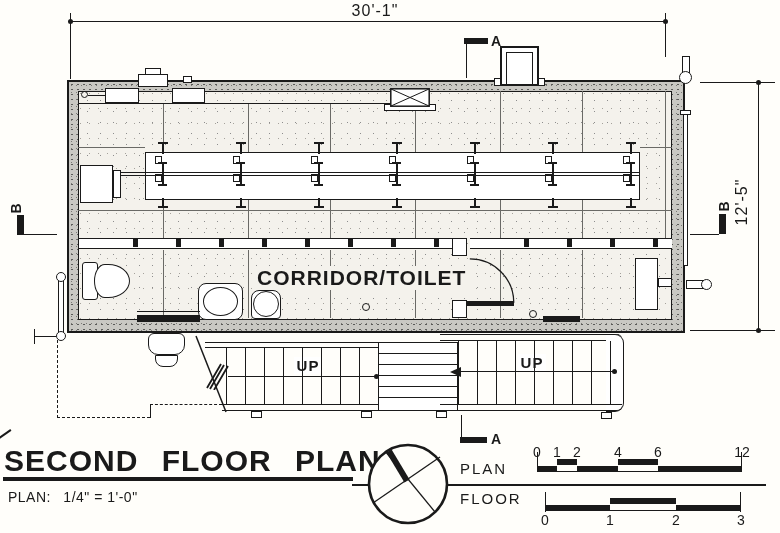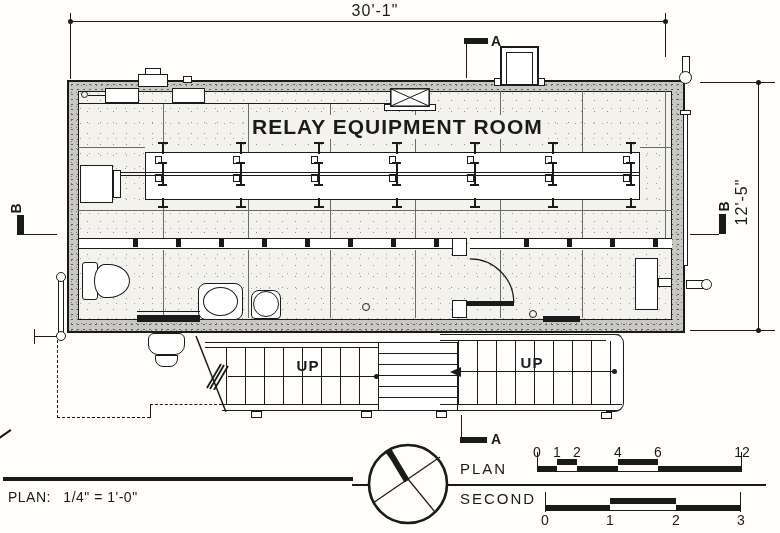--- a/index.html
+++ b/index.html
@@ -156,21 +156,21 @@
   <div class="a k" style="left:467px;top:301px;width:47px;height:5px"></div>
   <div class="a" style="left:469px;top:258px;width:46px;height:46px">
     <svg width="46" height="46" viewBox="0 0 46 46">
         <path d="M0.8,0.8 A44,44 0 0 1 44.8,44.8" fill="none" stroke="#1a1a1a" stroke-width="1.3"></path>
       </svg>
   </div>
   <div class="a k" style="left:543px;top:316px;width:37px;height:6px"></div>
   <div class="a ob" style="left:635px;top:258px;width:23px;height:52px"></div>
   <div class="a o" style="left:658px;top:278px;width:14px;height:9px"></div>
 
-  <div class="a lbl" style="left:250px;top:115px;font-size:21px;letter-spacing:1px;background:#f4f2ec;padding:0 2px">RELAY EQUIPMENT ROOM</div>
+  <div class="a lbl" style="left:255px;top:266px;font-size:21px;letter-spacing:1px;background:#f4f2ec;padding:0 2px">CORRIDOR/TOILET</div>
 
   <div class="a ob" style="left:148px;top:333px;width:37px;height:22px;border-radius:6px 6px 10px 10px"></div>
   <div class="a ob" style="left:155px;top:355px;width:23px;height:12px;border-radius:0 0 8px 8px"></div>
 
   <div class="a" style="left:57px;top:340px;width:0;height:78px;border-left:1.4px dashed #1a1a1a"></div>
   <div class="a" style="left:57px;top:417px;width:93px;height:0;border-top:1.4px dashed #1a1a1a"></div>
   <div class="a ln" style="left:150px;top:404px;width:1.2px;height:14px"></div>
   <div class="a" style="left:150px;top:404px;width:72px;height:0;border-top:1.4px dashed #1a1a1a"></div>
   <div class="a ln" style="left:-2px;top:433px;width:14px;height:1.5px;transform:rotate(-35deg)"></div>
 
@@ -200,20 +200,21 @@
 
   <div class="a" style="left:440px;top:334px;width:182px;height:7px;border-top:1.5px solid #1a1a1a;border-bottom:1.2px solid #1a1a1a;border-radius:0 5px 0 0"></div>
   <div class="a k" style="left:458px;top:341px;width:1.2px;height:63px"></div>
   <div class="a" style="left:606px;top:334px;width:18px;height:78px;border:1.5px solid #1a1a1a;border-left:none;border-radius:0 9px 9px 0;background:#fff"></div>
   <div class="a" style="left:440px;top:404px;width:182px;height:7px;border-top:1.2px solid #1a1a1a;border-bottom:1.5px solid #1a1a1a;border-radius:0 0 5px 0"></div>
   <div class="a lbl" style="left:518px;top:354px;width:28px;text-align:center;font-size:15px;background:#fff">UP</div>
   <div class="a ln" style="left:460px;top:371px;width:156px;height:1.2px"></div>
   <div class="a" style="left:450px;top:367px;width:0;height:0;border-top:5px solid transparent;border-bottom:5px solid transparent;border-right:11px solid #1a1a1a"></div>
   <div class="a dot" style="left:612px;top:369px"></div>
 
+  <div class="a lbl" style="left:4px;top:444px;font-size:30px;letter-spacing:1px;word-spacing:14px">SECOND FLOOR PLAN</div>
   <div class="a k" style="left:3px;top:477px;width:350px;height:3.5px"></div>
   <div class="a" style="left:8px;top:489px;font-size:14px;letter-spacing:0.5px;white-space:nowrap">
     <span>PLAN:</span>
     <span style="margin-left:8px">1/4" = 1'-0"</span>
   </div>
   <div class="a k" style="left:352px;top:483.5px;width:16px;height:2px"></div>
   <div class="a k" style="left:448px;top:483.5px;width:318px;height:2px"></div>
 
   <div class="a" style="left:366px;top:442px;width:84px;height:84px">
     <svg width="84" height="84" viewBox="0 0 84 84">
@@ -234,21 +235,21 @@
   <div class="a ln" style="left:537px;top:452px;width:1.2px;height:20px"></div>
   <div class="a ln" style="left:741px;top:452px;width:1.2px;height:20px"></div>
   <div class="a k" style="left:537px;top:466px;width:20px;height:6px"></div>
   <div class="a k" style="left:557px;top:459px;width:20px;height:6px"></div>
   <div class="a ln" style="left:557px;top:471px;width:20px;height:1px"></div>
   <div class="a k" style="left:577px;top:466px;width:41px;height:6px"></div>
   <div class="a k" style="left:618px;top:459px;width:40px;height:6px"></div>
   <div class="a ln" style="left:618px;top:471px;width:40px;height:1px"></div>
   <div class="a k" style="left:658px;top:466px;width:84px;height:6px"></div>
 
-  <div class="a lbl" style="left:460px;top:490px;font-size:15px;font-weight:normal;letter-spacing:2px">SECOND</div>
+  <div class="a lbl" style="left:460px;top:490px;font-size:15px;font-weight:normal;letter-spacing:2px">FLOOR</div>
   <div class="a ln" style="left:545px;top:492px;width:1.2px;height:20px"></div>
   <div class="a ln" style="left:740px;top:492px;width:1.2px;height:20px"></div>
   <div class="a k" style="left:545px;top:505px;width:65px;height:6px"></div>
   <div class="a k" style="left:610px;top:498px;width:66px;height:6px"></div>
   <div class="a ln" style="left:610px;top:510px;width:66px;height:1px"></div>
   <div class="a k" style="left:676px;top:505px;width:65px;height:6px"></div>
   <div class="a" style="left:535px;top:512px;width:20px;text-align:center;font-size:14px">0</div>
   <div class="a" style="left:600px;top:512px;width:20px;text-align:center;font-size:14px">1</div>
   <div class="a" style="left:666px;top:512px;width:20px;text-align:center;font-size:14px">2</div>
   <div class="a" style="left:731px;top:512px;width:20px;text-align:center;font-size:14px">3</div>

